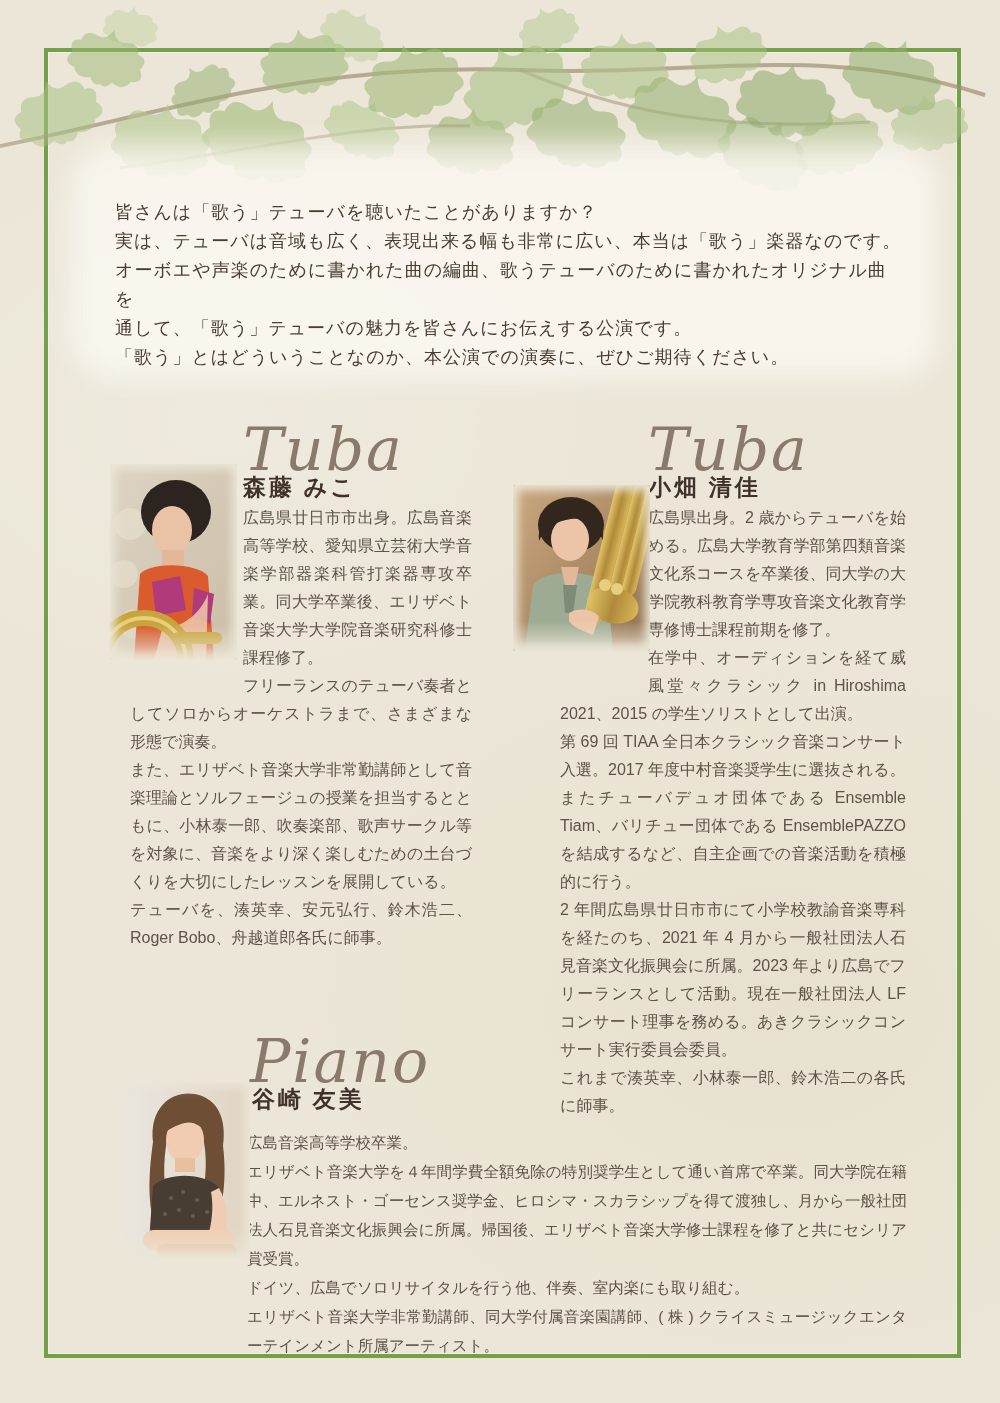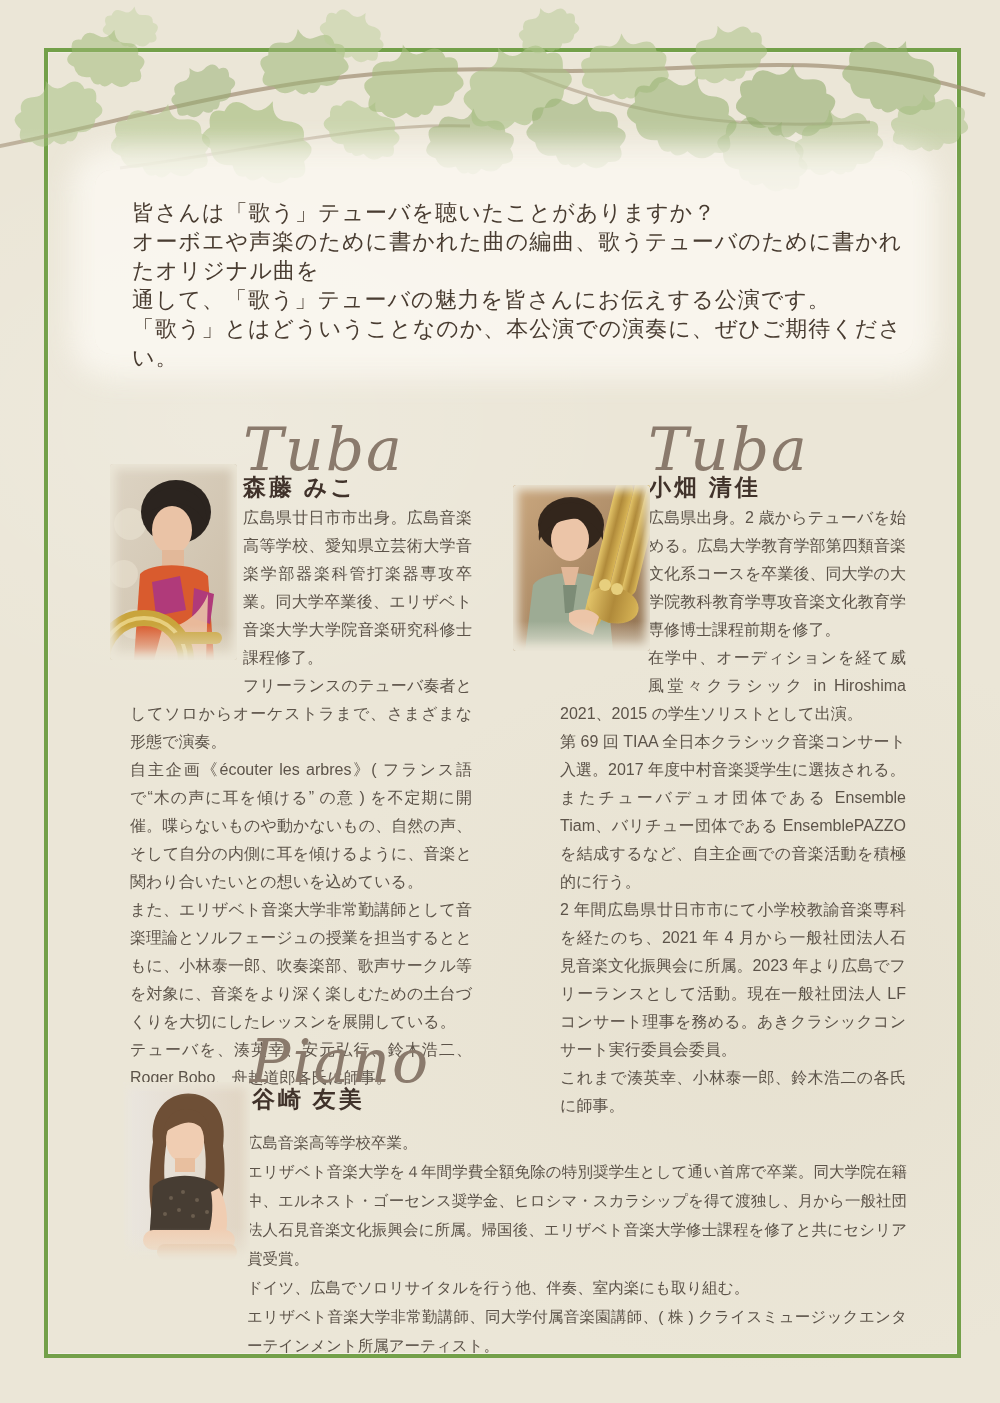--- a/index.html
+++ b/index.html
@@ -19,23 +19,23 @@
     box-shadow:inset 0 0 0 1px rgba(255,255,255,.35);
   }
   .ivy{position:absolute;left:0;top:0;}
   .intro-glow{
     position:absolute;left:95px;top:170px;width:818px;height:184px;
     background:rgba(253,251,245,.72);
     border-radius:16px;
     box-shadow:0 0 28px 24px rgba(253,251,245,.72);
   }
   .intro{
-    position:absolute;left:132px;top:198px;width:790px;
+    position:absolute;left:115px;top:198px;width:790px;
     font-family:"Liberation Serif", serif;
-    font-size:22px;line-height:29px;letter-spacing:1px;
+    font-size:18px;line-height:29px;letter-spacing:1px;
     color:#493c31;
   }
   .profile{position:absolute;}
   .p-left{left:130px;top:424px;width:342px;}
   .p-right{left:560px;top:424px;width:346px;}
   .p-piano{left:247px;top:1036px;width:660px;}
   .role{
     margin:0;font-family:"DejaVu Serif", serif;font-style:italic;font-weight:400;
     font-size:60px;line-height:50px;color:#8a7a6c;letter-spacing:2px;
   }
@@ -113,20 +113,21 @@
       <use href="#leaf" transform="translate(840,150) rotate(-15) scale(.8)" fill="#9fb87a" opacity=".5"></use>
       <use href="#leaf" transform="translate(890,85) rotate(20) scale(.9)" fill="#93ae6e" opacity=".55"></use>
       <use href="#leaf" transform="translate(930,130) rotate(-10) scale(.7)" fill="#a8c084" opacity=".5"></use>
     </g>
   </svg>
 
   <div class="intro-glow"></div>
 
   <div class="intro">
     <div class="intro-line">皆さんは「歌う」テューバを聴いたことがありますか？</div>
+    <div class="intro-line">実は、テューバは音域も広く、表現出来る幅も非常に広い、本当は「歌う」楽器なのです。</div>
     <div class="intro-line">オーボエや声楽のために書かれた曲の編曲、歌うテューバのために書かれたオリジナル曲を</div>
     <div class="intro-line">通して、「歌う」テューバの魅力を皆さんにお伝えする公演です。</div>
     <div class="intro-line">「歌う」とはどういうことなのか、本公演での演奏に、ぜひご期待ください。</div>
   </div>
 
   <section class="profile p-left">
     <div class="photo ph1">
       <svg width="127" height="196" viewBox="0 0 127 196">
         <defs>
           <linearGradient id="p1bg" x1="0" y1="0" x2="1" y2="1">
@@ -150,21 +151,20 @@
         <circle cx="34" cy="196" r="42" fill="none" stroke="#e7cf7e" stroke-width="4"></circle>
         <rect x="62" y="168" width="50" height="12" rx="6" fill="#c9a43c"></rect>
       </svg>
     </div>
     <h2 class="role">Tuba</h2>
     <h3 class="pname">森藤 みこ</h3>
     <div class="bio">
       <div class="spacer"></div>
       <p>広島県廿日市市出身。広島音楽高等学校、愛知県立芸術大学音楽学部器楽科管打楽器専攻卒業。同大学卒業後、エリザベト音楽大学大学院音楽研究科修士課程修了。</p>
       <p>フリーランスのテューバ奏者としてソロからオーケストラまで、さまざまな形態で演奏。</p>
-      <p>自主企画《écouter les arbres》( フランス語で“木の声に耳を傾ける” の意 ) を不定期に開催。喋らないものや動かないもの、自然の声、そして自分の内側に耳を傾けるように、音楽と関わり合いたいとの想いを込めている。</p>
       <p>また、エリザベト音楽大学非常勤講師として音楽理論とソルフェージュの授業を担当するとともに、小林泰一郎、吹奏楽部、歌声サークル等を対象に、音楽をより深く楽しむための土台づくりを大切にしたレッスンを展開している。</p>
       <p>テューバを、湊英幸、安元弘行、鈴木浩二、Roger Bobo、舟越道郎各氏に師事。</p>
     </div>
   </section>
 
   <section class="profile p-right">
     <div class="photo ph2">
       <svg width="137" height="166" viewBox="0 0 137 166">
         <defs>
           <linearGradient id="p2bg" x1="0" y1="0" x2="1" y2="1">

